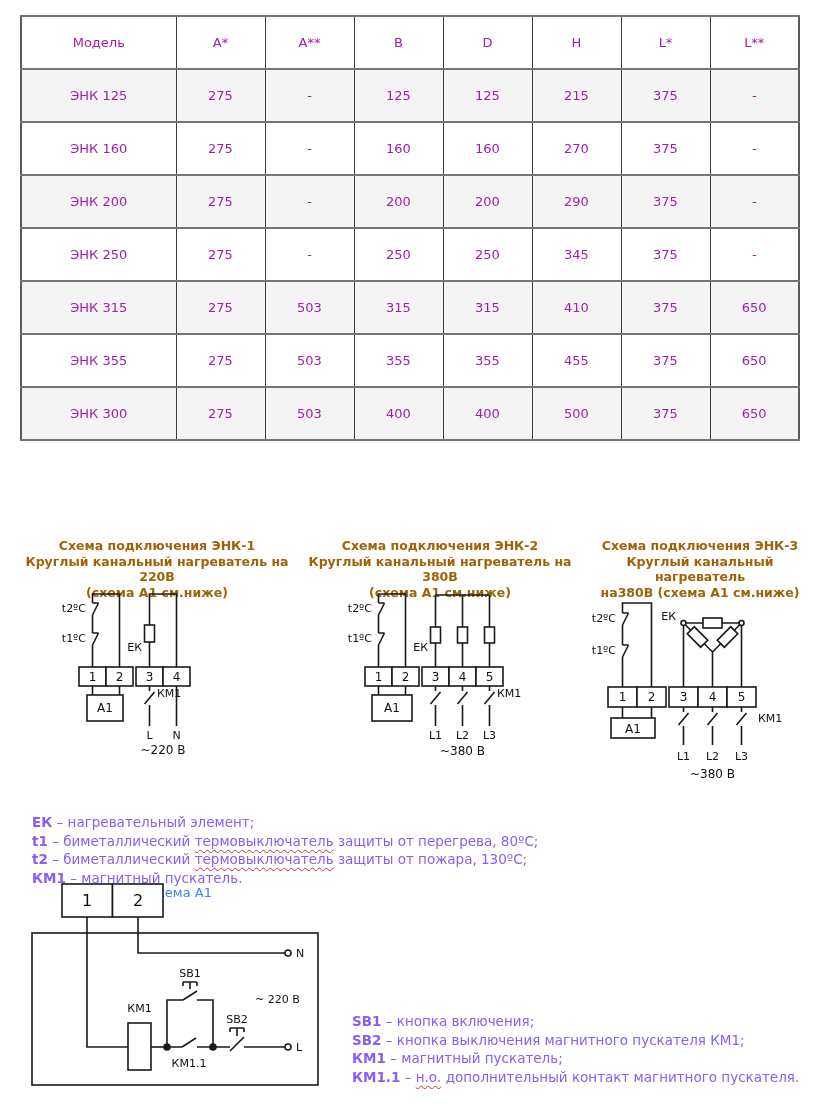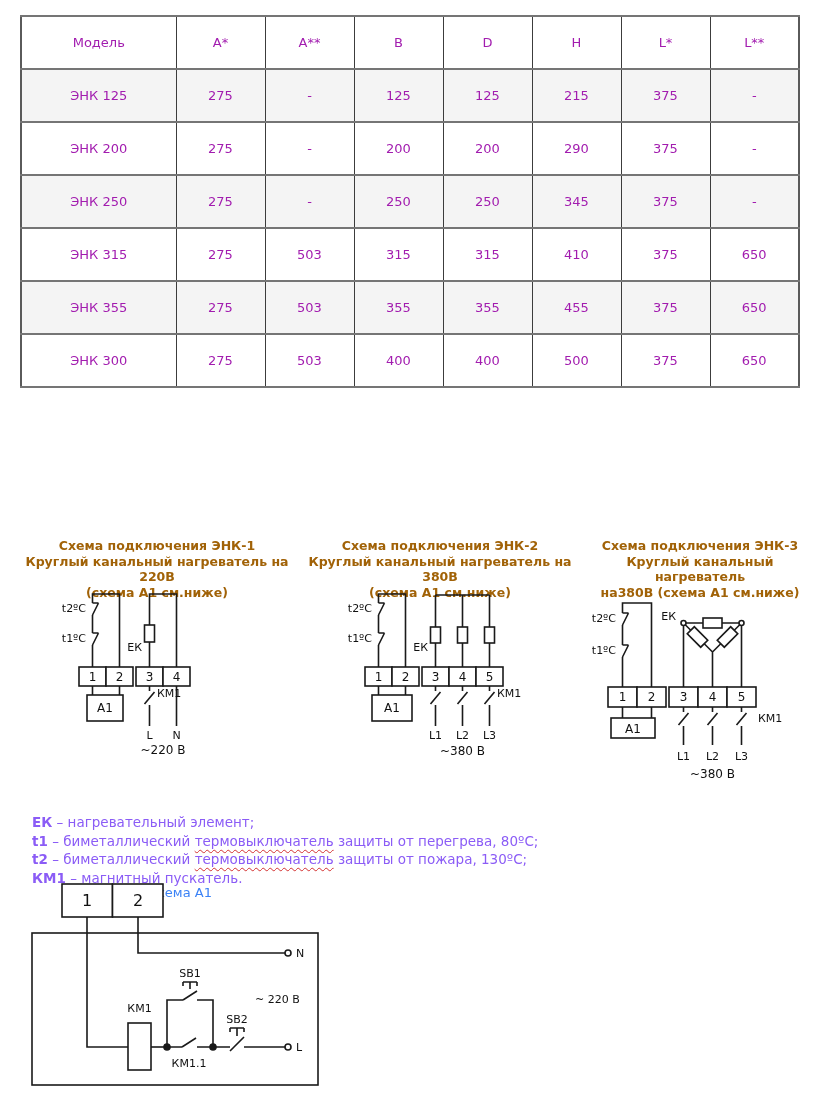--- a/index.html
+++ b/index.html
@@ -79,20 +79,30 @@
         </tr>
     </thead>
     <tbody id="table-body">
         <tr>
           <td>ЭНК 125</td>
           <td>275</td>
           <td>-</td>
           <td>125</td>
           <td>125</td>
           <td>215</td>
+          <td>375</td>
+          <td>-</td>
+        </tr>
+        <tr>
+          <td>ЭНК 160</td>
+          <td>275</td>
+          <td>-</td>
+          <td>160</td>
+          <td>160</td>
+          <td>270</td>
           <td>375</td>
           <td>-</td>
         </tr>
         <tr>
           <td>ЭНК 200</td>
           <td>275</td>
           <td>-</td>
           <td>200</td>
           <td>200</td>
           <td>290</td>
@@ -282,14 +292,20 @@
     <circle class="node" cx="263" cy="177" r="3"></circle>
     <text x="271" y="87" font-size="12">N</text>
     <text x="271" y="181" font-size="12">L</text>
     <text class="mid" x="114.5" y="142" font-size="12">КМ1</text>
     <text class="mid" x="164" y="197" font-size="12">КМ1.1</text>
     <text class="mid" x="165" y="107" font-size="12">SB1</text>
     <text class="mid" x="212" y="153" font-size="12">SB2</text>
     <text x="230" y="133" font-size="13">~ 220 В</text>
   </svg>
 
+  <div class="legend" id="legend2">
+      <div class="legend-line"><b>SB1</b> – кнопка включения;</div>
+      <div class="legend-line"><b>SB2</b> – кнопка выключения магнитного пускателя КМ1;</div>
+      <div class="legend-line"><b>КМ1</b> – магнитный пускатель;</div>
+      <div class="legend-line"><b>КМ1.1</b> – <span class="wavy">н.о.</span> дополнительный контакт магнитного пускателя.</div>
+    </div>
 
 </div>
 
 </body></html>

